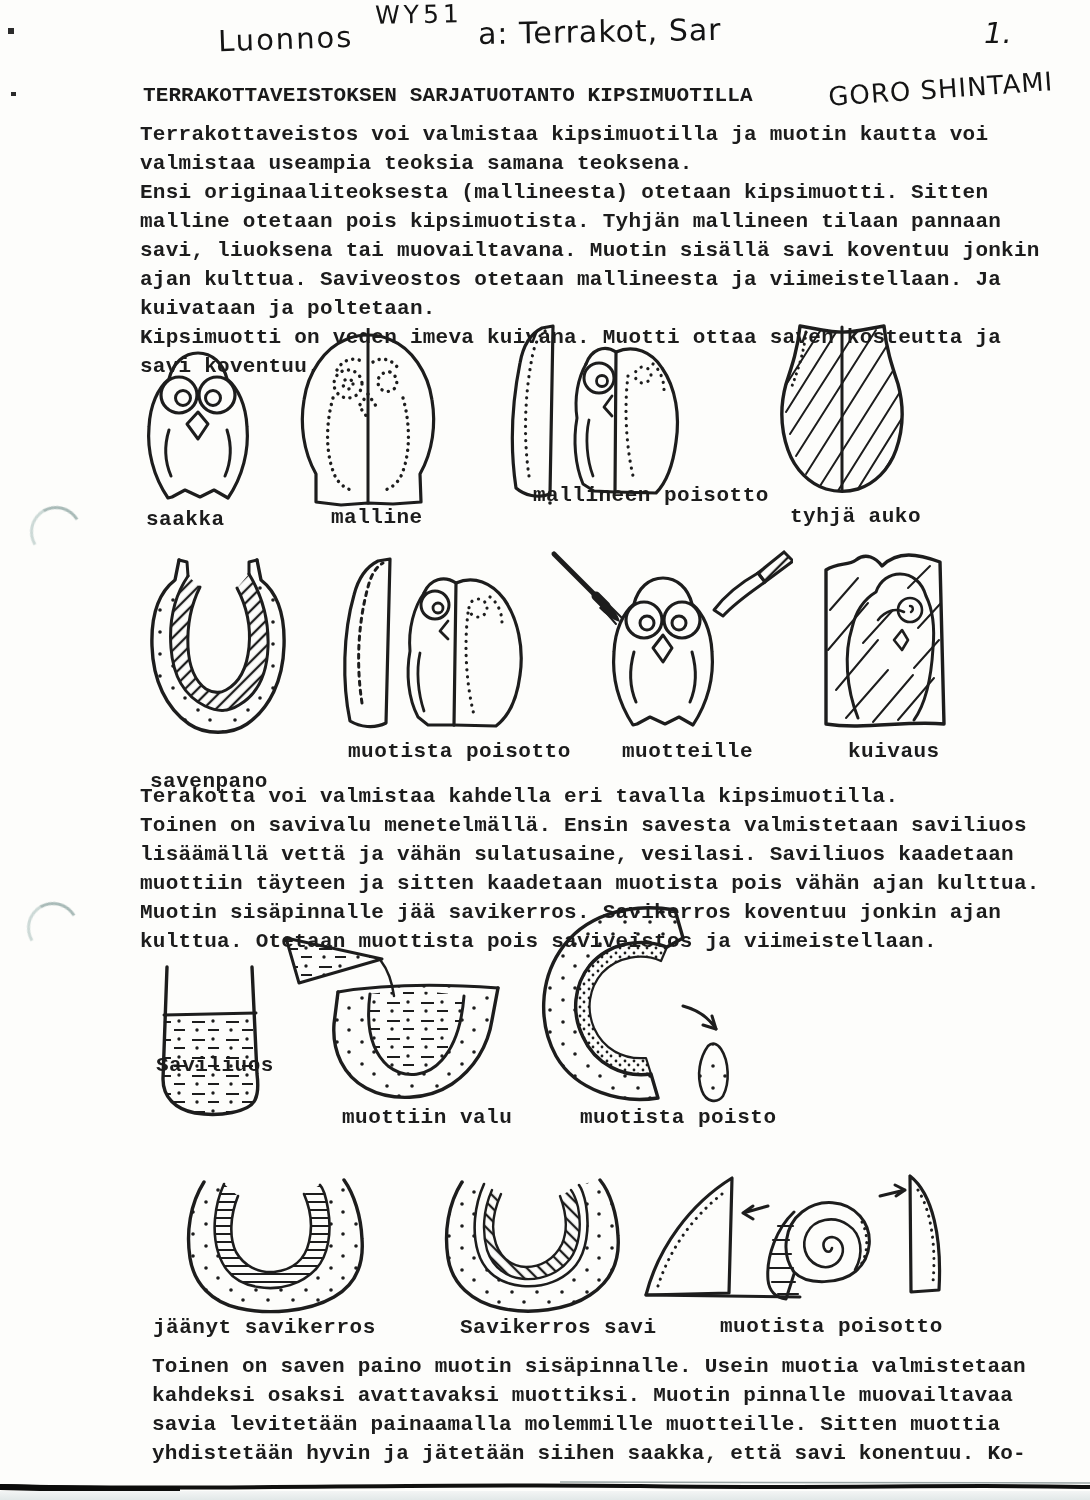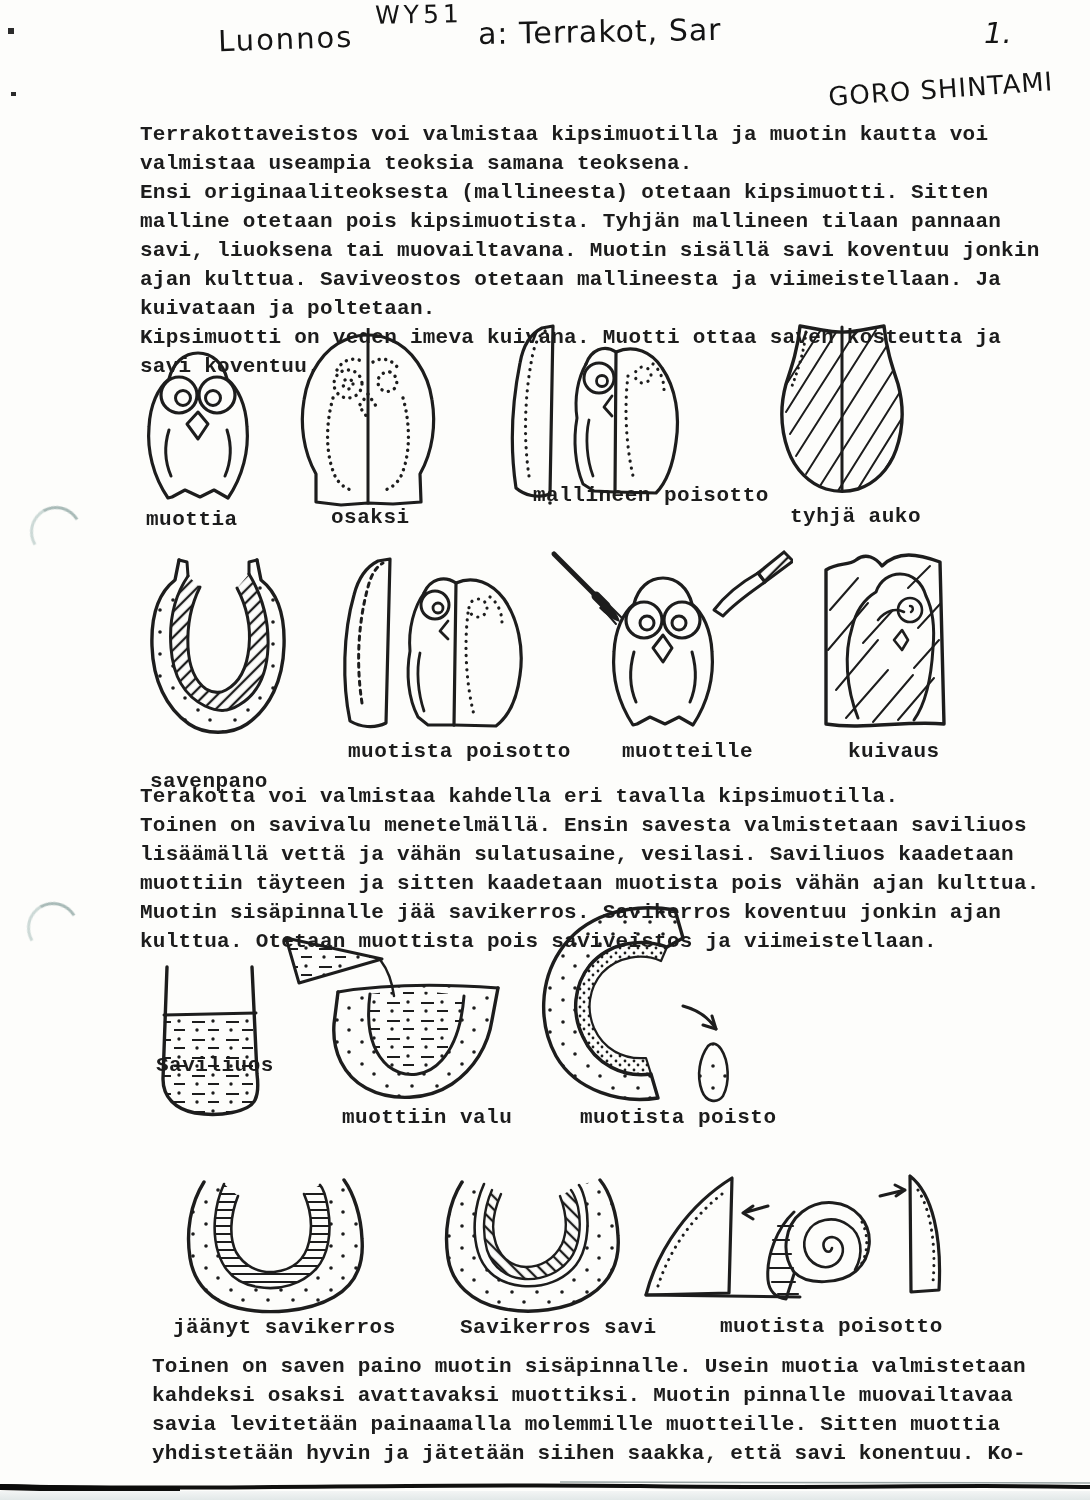--- a/index.html
+++ b/index.html
@@ -58,20 +58,21 @@
   <div class="speck abs" style="left:11px;top:92px;width:5px;height:4px"></div>
   <div class="punch" style="left:30px;top:506px"></div>
   <div class="punch" style="left:27px;top:902px"></div>
 
   <div class="hand abs" style="left:375px;top:0px;font-size:25px;letter-spacing:4px;transform:rotate(-1deg)">WY51</div>
   <div class="hand abs" style="left:218px;top:22px;font-size:29px;letter-spacing:2px;transform:rotate(-2deg)">Luonnos</div>
   <div class="hand abs" style="left:478px;top:14px;font-size:30px;letter-spacing:1px;transform:rotate(-1deg)">a: Terrakot, Sar</div>
   <div class="hand abs" style="left:984px;top:16px;font-size:29px;font-style:italic">1.</div>
   <div class="hand abs" style="left:828px;top:74px;font-size:26px;letter-spacing:1px;transform:rotate(-4deg)">GORO SHINTAMI</div>
 
+  <div class="title abs" style="left:143px;top:84px">TERRAKOTTAVEISTOKSEN SARJATUOTANTO KIPSIMUOTILLA</div>
 
   <div class="tw abs" style="left:140px;top:120px">Terrakottaveistos voi valmistaa kipsimuotilla ja muotin kautta voi
 valmistaa useampia teoksia samana teoksena.
 Ensi originaaliteoksesta (mallineesta) otetaan kipsimuotti. Sitten
 malline otetaan pois kipsimuotista. Tyhjän mallineen tilaan pannaan
 savi, liuoksena tai muovailtavana. Muotin sisällä savi koventuu jonkin
 ajan kulttua. Saviveostos otetaan mallineesta ja viimeistellaan. Ja
 kuivataan ja poltetaan.
 Kipsimuotti on veden imeva kuivana. Muotti ottaa saven kosteutta ja
 savi koventuu.</div>
@@ -153,22 +154,22 @@
         <path d="M58,176 L122,74"></path>
           <path d="M78,174 L124,100"></path>
           <path d="M98,166 L124,124"></path>
       </g>
       <path class="s" stroke-width="3.4" d="M22,8 C20,30 14,48 8,66 C2,88 3,112 10,132 C17,152 32,166 48,171 C58,174 70,174 80,171 C96,166 111,152 118,132 C125,112 126,88 120,66 C114,48 108,30 106,8 L84,12 C70,15 58,15 44,12 Z"></path>
       <path class="s" stroke-width="3" d="M64,9 L64,172"></path>
       <path class="s" stroke-width="3" stroke-dasharray="0.1 6" d="M28,14 C26,34 20,52 14,68"></path>
     </svg>
   </div>
 
-  <div class="cap abs" style="left:146px;top:508px">muottia</div>
-  <div class="cap abs" style="left:331px;top:506px">osaksi</div>
+  <div class="cap abs" style="left:146px;top:508px">saakka</div>
+  <div class="cap abs" style="left:331px;top:506px">malline</div>
   <div class="cap abs" style="left:533px;top:484px">mallineen poisotto</div>
   <div class="cap abs" style="left:790px;top:505px">tyhjä auko</div>
 
   <div class="abs" style="left:143px;top:550px;width:150px;height:192px">
     <svg viewBox="0 0 150 192" width="150" height="192">
       <path fill="url(#dotsS)" stroke="none" d="M36,10 L32,30 C14,44 8,68 9,96 C10,130 23,158 46,174 C62,185 88,185 104,174 C127,158 140,130 141,96 C142,68 136,44 118,30 L114,10 L106,24 C120,47 126,71 125,97 C124,124 115,144 96,155 C85,162 75,162 62,156 C42,146 30,126 28,98 C26,72 30,48 45,26 Z"></path>
       <path fill="url(#hatch)" stroke="none" d="M45,26 C30,48 26,72 28,98 C30,126 42,146 62,156 C75,162 85,162 96,155 C115,144 124,124 125,97 C126,71 120,47 106,24 L94,38 C104,57 108,77 106,97 C104,118 96,133 83,140 C76,144 70,143 63,139 C52,131 46,117 45,97 C44,76 48,55 57,37 Z"></path>
       <path class="s" stroke-width="3.4" d="M36,10 L32,30 C14,44 8,68 9,96 C10,130 23,158 46,174 C62,185 88,185 104,174 C127,158 140,130 141,96 C142,68 136,44 118,30 L114,10"></path>
       <path class="s" stroke-width="3" d="M36,10 L44,12 L45,26 M114,10 L106,12 L106,24"></path>
       <path class="s" stroke-width="3" d="M45,26 C30,48 26,72 28,98 C30,126 42,146 62,156 C75,162 85,162 96,155 C115,144 124,124 125,97 C126,71 120,47 106,24"></path>
@@ -328,21 +329,21 @@
           <path d="M130,114 L153,114"></path>
           <path d="M136,126 L156,126"></path>
       </g>
       <path class="s" stroke-width="3" stroke-dasharray="0.1 7" d="M220,54 C228,70 226,92 213,104"></path>
       <path class="s" stroke-width="3" d="M238,28 L263,22 M263,22 L253,17 M263,22 L254,28"></path>
       <path class="s" stroke-width="3.2" d="M268,8 C291,26 300,70 297,122 L269,124 L268,8"></path>
       <path class="s" stroke-width="3" stroke-dasharray="0.1 7" d="M276,22 C290,44 294,82 291,114"></path>
     </svg>
   </div>
 
-  <div class="cap abs" style="left:173px;top:1316px">jäänyt savikerros</div>
+  <div class="cap abs" style="left:153px;top:1316px">jäänyt savikerros</div>
   <div class="cap abs" style="left:460px;top:1316px">Savikerros savi</div>
   <div class="cap abs" style="left:720px;top:1315px">muotista poisotto</div>
 
   <svg class="abs" style="left:0;top:1478px" width="1090" height="16">
     <path d="M560,4 L1090,5" stroke="#9aa5a5" stroke-width="1.5" fill="none"></path>
     <path d="M0,8 C200,13 420,5 640,8 C820,11 960,6 1090,9" stroke="#10100f" stroke-width="4" fill="none"></path>
     <path d="M0,9 C60,11 120,12 180,12" stroke="#0c0c0b" stroke-width="6" fill="none"></path>
   </svg>
   <div class="bottom-strip"></div>
 

